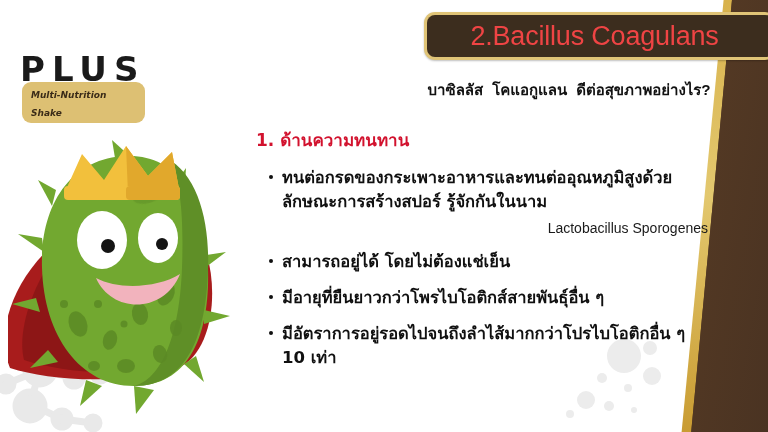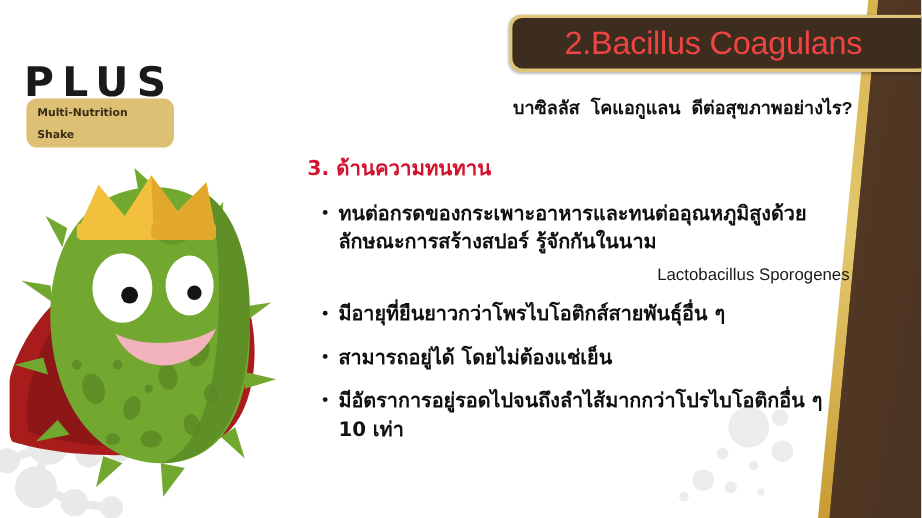--- a/index.html
+++ b/index.html
@@ -77,20 +77,21 @@
     font-size:34px;font-weight:bold;letter-spacing:7px;
     color:#1a1a1a;
     font-family:"DejaVu Sans","Liberation Sans",sans-serif;
     line-height:1;
   }
   .logo-pill{
     position:absolute;left:12px;top:76px;
     background:#ddc073;
     border-radius:9px;
     padding:2px 9px 3px 9px;
+    font-style:italic;
   }
   .logo-pill span{
     font-size:9px;font-weight:bold;color:#3a2b18;
     letter-spacing:0px;
     font-family:"DejaVu Sans","Liberation Sans",sans-serif;
   }
 
   
   .section-head{
     position:absolute;left:256px;top:126px;
@@ -178,32 +179,32 @@
     <div class="logo-pill">
       <span>Multi-Nutrition Shake</span>
     </div>
   </div>
 
   <div class="title-banner">
     <div class="title-banner-text">2.Bacillus Coagulans</div>
   </div>
   <div class="subtitle">บาซิลลัส โคแอกูแลน ดีต่อสุขภาพอย่างไร?</div>
 
-  <div class="section-head">3. ด้านความทนทาน</div>
+  <div class="section-head">1. ด้านความทนทาน</div>
 
   <div class="bullets">
     <div class="bullet">
       <span>ทนต่อกรดของกระเพาะอาหารและทนต่ออุณหภูมิสูงด้วยลักษณะการสร้างสปอร์ รู้จักกันในนาม</span>
       <span class="latin">Lactobacillus Sporogenes</span>
     </div>
     <div class="bullet">
+      <span>สามารถอยู่ได้ โดยไม่ต้องแช่เย็น</span>
+    </div>
+    <div class="bullet">
       <span>มีอายุที่ยืนยาวกว่าโพรไบโอติกส์สายพันธุ์อื่น ๆ</span>
-    </div>
-    <div class="bullet">
-      <span>สามารถอยู่ได้ โดยไม่ต้องแช่เย็น</span>
     </div>
     <div class="bullet">
       <span>มีอัตราการอยู่รอดไปจนถึงลำไส้มากกว่าโปรไบโอติกอื่น ๆ 10 เท่า</span>
     </div>
   </div>
 
   <svg class="mascot" viewBox="0 0 250 290">
 
     <g>
       <path d="M60 105 C 10 140, -15 200, 2 240 C 40 252, 110 258, 170 240 C 205 225, 212 160, 196 118 C 170 95, 90 92, 60 105 Z" fill="#a81c1c"></path>

